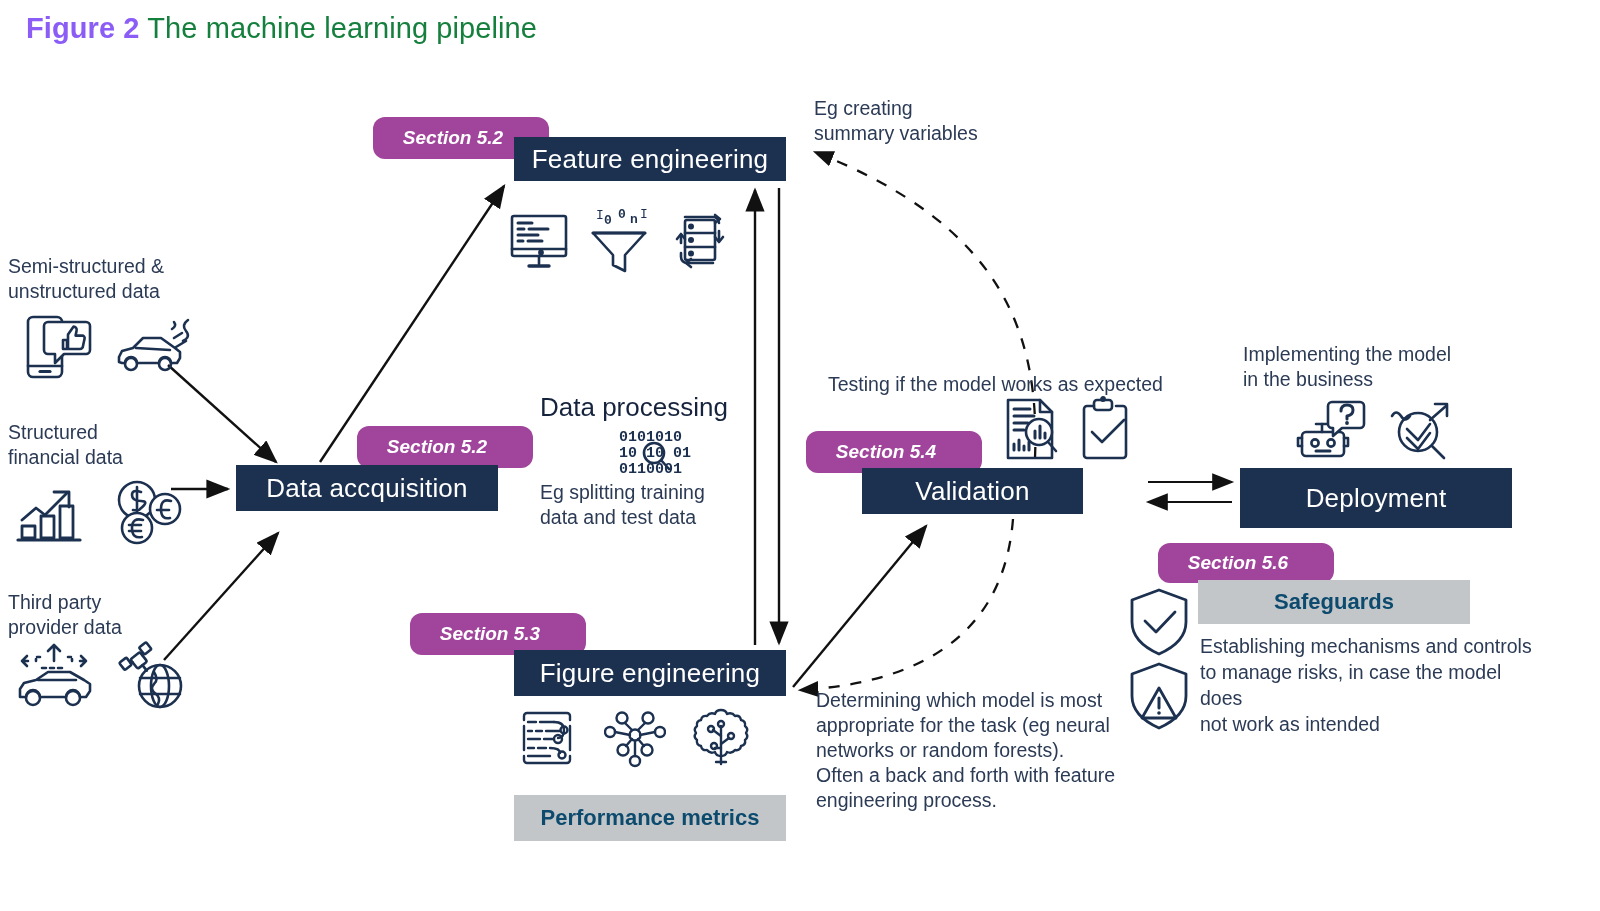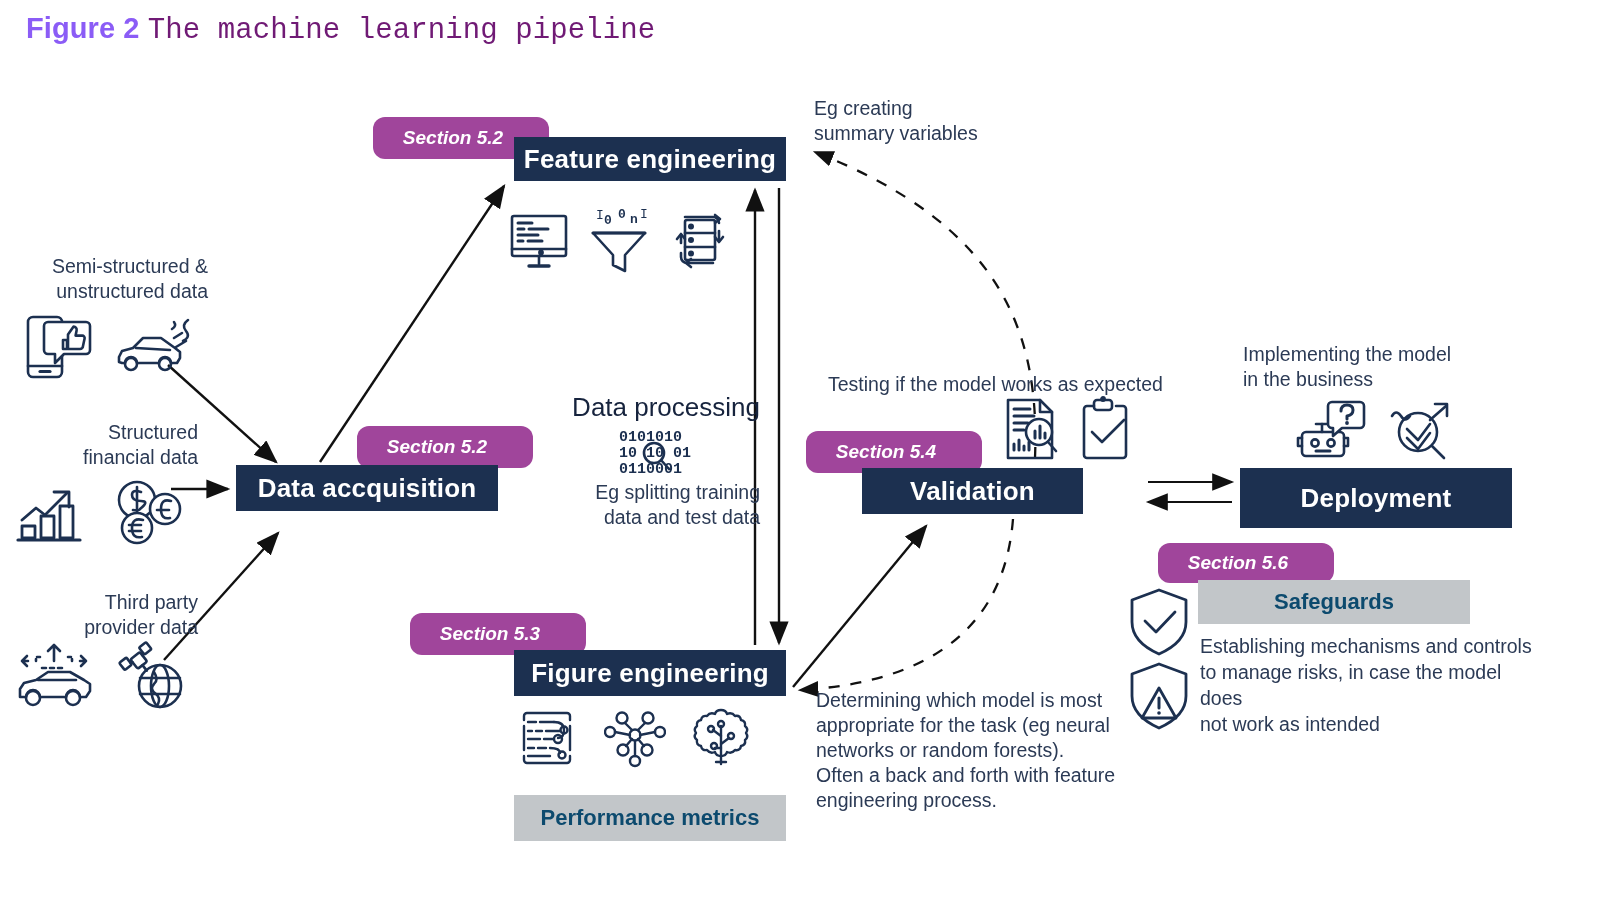--- a/index.html
+++ b/index.html
@@ -17,35 +17,35 @@
   }
   
   #title{
     position:absolute;
     left:26px; top:12px;
     font-size:29px;
     letter-spacing:.1px;
     white-space:nowrap;
   }
   #title .fig{ color:#8b5cf6; font-weight:bold; }
-  #title .rest{ color:#701a75;font-family:Liberation Mono, monospace; }
+  #title .rest{ color:#15803d; }
 
   
   #arrows{
     position:absolute; left:0; top:0;
     width:1600px; height:911px;
     pointer-events:none;
   }
 
   
   .navybox{
     position:absolute;
     background:#1c3050;
     color:#ffffff;
-    font-weight:bold;
+    font-weight:normal;
     display:flex;
     align-items:center;
     justify-content:center;
     font-size:26px;
     letter-spacing:.2px;
     z-index:6;
   }
   .greybox{
     position:absolute;
     background:#c2c6c9;
@@ -74,21 +74,21 @@
 
   
   .lbl{
     position:absolute;
     font-size:19.5px;
     line-height:25px;
     color:#2b3a55;
     white-space:pre-line;
     z-index:5;
   }
-  .lbl.center{ text-align:right; }
+  .lbl.center{ text-align:left; }
   .lbl.big{
     font-size:26px;
     color:#16233d;
     line-height:30px;
   }
   .icons{
     position:absolute;
     display:flex;
     align-items:flex-end;
     gap:0px;

